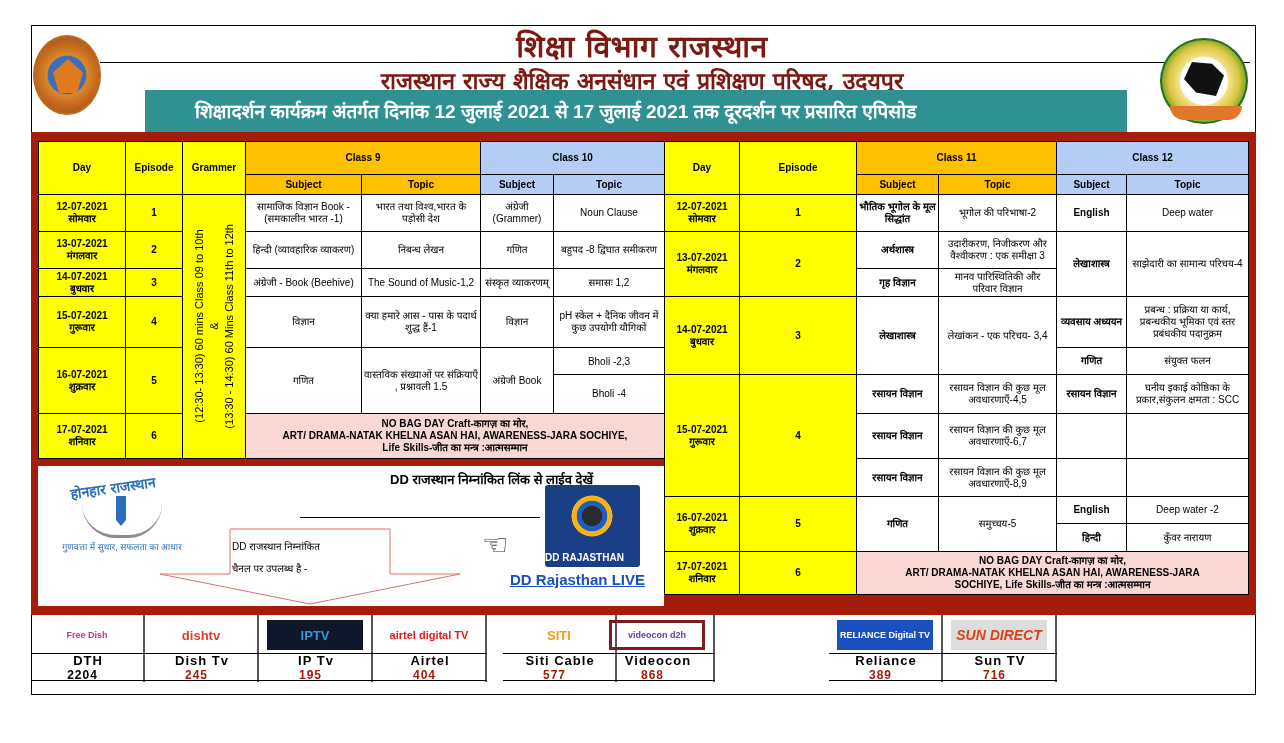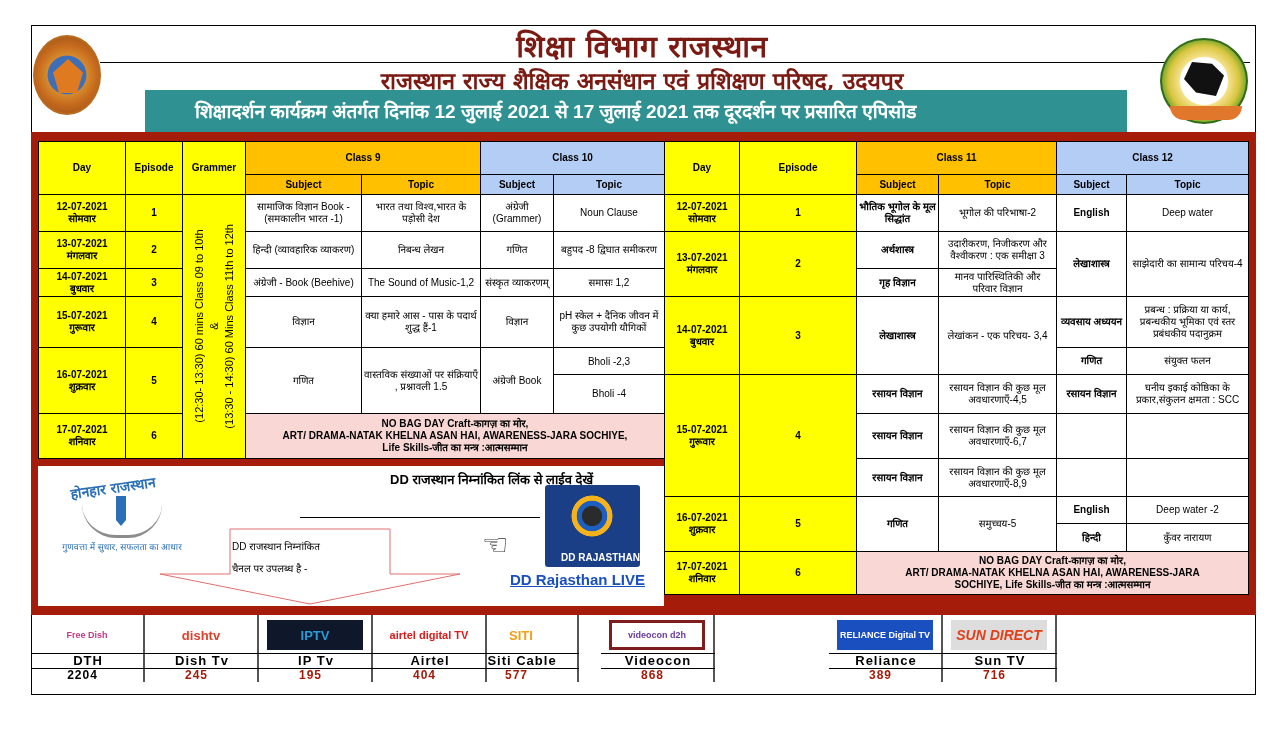--- a/index.html
+++ b/index.html
@@ -32,26 +32,26 @@
   .honhar .book { position: absolute; left: 40px; top: 26px; width: 80px; height: 34px; border-bottom: 3px solid #8c8c8c; border-radius: 0 0 40px 40px; }
   .honhar .pencil { position: absolute; left: 74px; top: 18px; width: 10px; height: 30px; background: #2a6fb8; clip-path: polygon(0 0, 100% 0, 100% 80%, 50% 100%, 0 80%); }
   .honhar .tag { position: absolute; left: 0; top: 62px; width: 160px; font-size: 9px; color: #2a6fb8; text-align: center; }
   .dd-live-title { left: 390px; top: 470px; font-size: 13px; font-weight: bold; }
   .dd-line { left: 300px; top: 517px; width: 240px; height: 1px; background: #000; }
   .arrow-callout { left: 160px; top: 528px; width: 300px; height: 77px; }
   .arrow-text { left: 232px; top: 536px; width: 160px; text-align: left; font-size: 10px; line-height: 22px; }
   .hand { left: 482px; top: 527px; font-size: 30px; color: #333; }
   .dd-logo { left: 545px; top: 485px; width: 95px; height: 82px; background: #1a3f87; border-radius: 3px; }
   .dd-logo .eye { position: absolute; left: 24px; top: 8px; width: 46px; height: 46px; border-radius: 50%; background: radial-gradient(circle, #2b2b2b 0%, #2b2b2b 30%, #1d5fbf 32%, #1d5fbf 46%, #f5b21a 48%, #f5b21a 62%, #1a3f87 64%); }
-  .dd-logo .lbl { position: absolute; left: 0; bottom: 4px; width: 95px; font-size: 10px; font-weight: bold; color: #fff; text-align: right; }
+  .dd-logo .lbl { position: absolute; left: 0; bottom: 4px; width: 95px; font-size: 10px; font-weight: bold; color: #fff; text-align: left; }
   .dd-link { left: 510px; top: 571px; font-size: 15px; font-weight: bold; color: #1a4fbf; text-decoration: underline; cursor: pointer; }
   .provider-strip { left: 31px; top: 615px; width: 1144px; height: 67px; }
   .prov { position: absolute; top: 0; width: 114px; height: 67px; border-right: 2px solid #555; }
   .prov .logo { position: absolute; left: 8px; top: 5px; width: 96px; height: 30px; display: flex; align-items: center; justify-content: center; font-weight: bold; font-size: 13px; }
-  .prov .name { position: absolute; left: 0; top: 38px; width: 114px; text-align: center; font-weight: bold; font-size: 13px; letter-spacing: 1px; border-top: 1px solid #000; border-bottom: 1px solid #000; line-height: 14px; height: 16px; }
+  .prov .name { position: absolute; left: 0; top: 38px; width: 114px; text-align: center; font-weight: bold; font-size: 13px; letter-spacing: 1px; border-top: 1px solid #000; border-bottom: 1px solid #000; line-height: 14px; height: 28px; }
   .prov .num { position: absolute; left: 0; top: 54px; width: 103px; text-align: center; font-weight: bold; font-size: 12px; color: #a51c0a; letter-spacing: 1px; line-height: 12px; }
   .prov .num.black { color: #000; }
 </style>
 </head>
 <body>
 
 <div class="abs frame"></div>
 
 <div class="abs logo-left">
     <div class="inner"></div>
@@ -343,21 +343,21 @@
   <div class="prov" style="left:228px">
     <div class="logo" style="color:#2a9ad8;background:#0f172a">IPTV</div>
     <div class="name">IP Tv</div>
     <div class="num">195</div>
   </div>
   <div class="prov" style="left:342px">
     <div class="logo" style="color:#e01a1a;font-size:11px">airtel digital TV</div>
     <div class="name">Airtel</div>
     <div class="num">404</div>
   </div>
-  <div class="prov" style="left:434px">
+  <div class="prov" style="left:472px">
     <div class="logo" style="color:#f0a010">SITI</div>
     <div class="name">Siti Cable</div>
     <div class="num">577</div>
   </div>
   <div class="prov" style="left:570px">
     <div class="logo" style="color:#6a3a9a;font-size:9px;border:3px solid #7f1d1d">videocon d2h</div>
     <div class="name">Videocon</div>
     <div class="num">868</div>
   </div>
   <div class="prov" style="left:798px">

